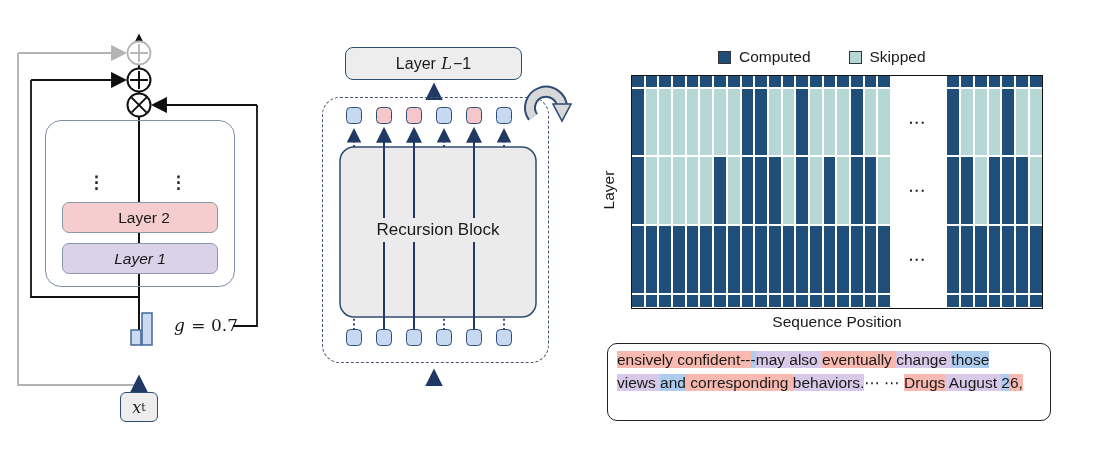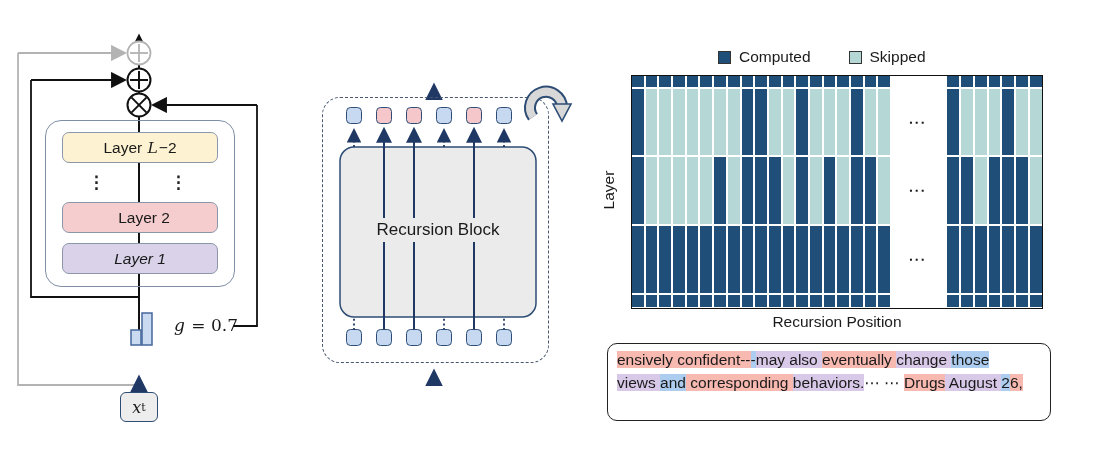--- a/index.html
+++ b/index.html
@@ -119,37 +119,37 @@
     <line x1="504" y1="147" x2="504" y2="131" stroke="#1f3864" stroke-width="1.8" stroke-dasharray="2 2.6" marker-end="url(#an)"></line>
     <line x1="354" y1="330" x2="354" y2="317" stroke="#1f3864" stroke-width="1.8" stroke-dasharray="2 2.6"></line>
     <line x1="444" y1="330" x2="444" y2="317" stroke="#1f3864" stroke-width="1.8" stroke-dasharray="2 2.6"></line>
     <line x1="504" y1="330" x2="504" y2="317" stroke="#1f3864" stroke-width="1.8" stroke-dasharray="2 2.6"></line>
 
     <line x1="434" y1="97" x2="434" y2="86" stroke="#1f3864" stroke-width="2.2" marker-end="url(#an)"></line>
     <line x1="434" y1="383" x2="434" y2="372" stroke="#1f3864" stroke-width="2.2" marker-end="url(#an)"></line>
   </svg>
 
   <div class="outer-box"></div>
-  <div class="layer-box" id="layer-lm2" style="background: rgb(253, 243, 210);">
-    <span><span>Layer </span><i class="mvar">L</i><span>−2</span></span>
-  </div>
   <span class="vdots" id="vdots-a">⋮</span>
   <span class="vdots" id="vdots-b">⋮</span>
   <div class="layer-box" id="layer-2" style="background: rgb(246, 205, 206);">
     <span>Layer 2</span>
   </div>
   <div class="layer-box" id="layer-1" style="background: rgb(217, 210, 233);">
     <span>Layer 1</span>
   </div>
   <div id="g-label"><i class="mvar">g</i><span> = 0.7</span></div>
   <div id="xt-box">
       <i>x</i>
       <sub>t</sub>
     </div>
 
+  <div class="gray-box" id="layer-lm1">
+    <span><span>Layer </span><i class="mvar">L</i><span>−1</span></span>
+  </div>
   <div id="dashed-box"></div>
   <div class="token-row" id="top-tokens">
       <div class="token" style="background: rgb(199, 217, 241); border-color: rgb(46, 77, 117);"></div>
       <div class="token" style="background: rgb(245, 198, 202); border-color: rgb(46, 77, 117);"></div>
       <div class="token" style="background: rgb(245, 198, 202); border-color: rgb(46, 77, 117);"></div>
       <div class="token" style="background: rgb(199, 217, 241); border-color: rgb(46, 77, 117);"></div>
       <div class="token" style="background: rgb(245, 198, 202); border-color: rgb(46, 77, 117);"></div>
       <div class="token" style="background: rgb(199, 217, 241); border-color: rgb(46, 77, 117);"></div>
     </div>
   <div id="block-label">
@@ -335,21 +335,21 @@
           <div class="hm-cell" style="background: rgb(31, 78, 121);"></div>
           <div class="hm-cell" style="background: rgb(31, 78, 121);"></div>
           <div class="hm-cell" style="background: rgb(31, 78, 121);"></div>
           <div class="hm-cell" style="background: rgb(31, 78, 121);"></div>
           <div class="hm-cell" style="background: rgb(31, 78, 121);"></div>
           <div class="hm-cell" style="background: rgb(31, 78, 121);"></div>
           <div class="hm-cell" style="background: rgb(31, 78, 121);"></div>
         </div>
       </div>
     </div>
-  <div id="xlabel">Recursion Position</div>
+  <div id="xlabel">Sequence Position</div>
   <div id="textbox">
     <div id="tb-lines">
         <div class="tb-line"><span style="background: rgb(248, 185, 177);">ensively confident--</span><span style="background: rgb(172, 205, 240);">-</span><span style="background: rgb(217, 201, 233);">may also </span><span style="background: rgb(248, 185, 177);">eventually </span><span style="background: rgb(217, 201, 233);">change </span><span style="background: rgb(172, 205, 240);">those</span></div>
         <div class="tb-line"><span style="background: rgb(217, 201, 233);">views </span><span style="background: rgb(172, 205, 240);">and</span><span style="background: rgb(248, 185, 177);"> corresponding </span><span style="background: rgb(217, 201, 233);">behaviors.</span><span style="background: transparent;">⋯ ⋯ </span><span style="background: rgb(248, 185, 177);">Drugs</span><span style="background: rgb(217, 201, 233);"> August </span><span style="background: rgb(172, 205, 240);">2</span><span style="background: rgb(248, 185, 177);">6,</span></div>
       </div>
   </div>
 
   <svg class="overlay" viewBox="0 0 1100 450">
     <g>
       <path d="M 533 117 A 16 16 0 1 1 562 107" fill="none" stroke="#2e4d75" stroke-width="12"></path>

